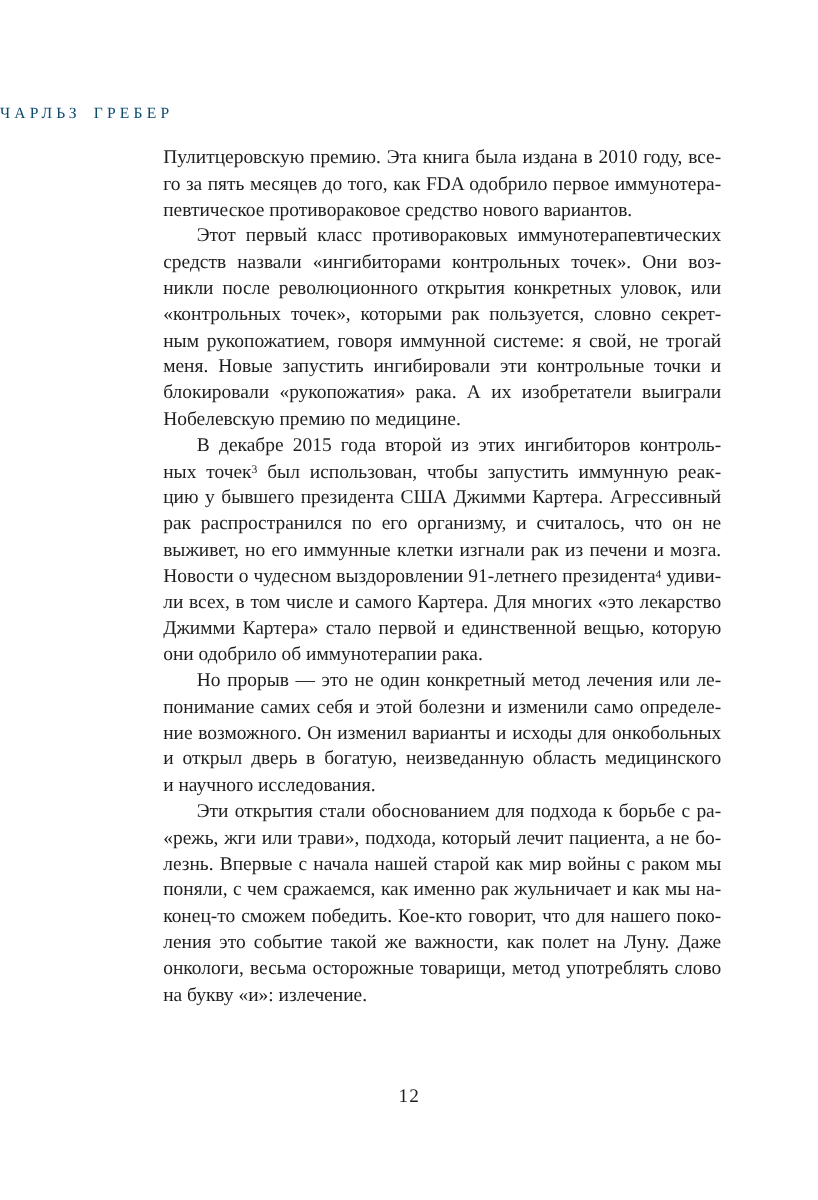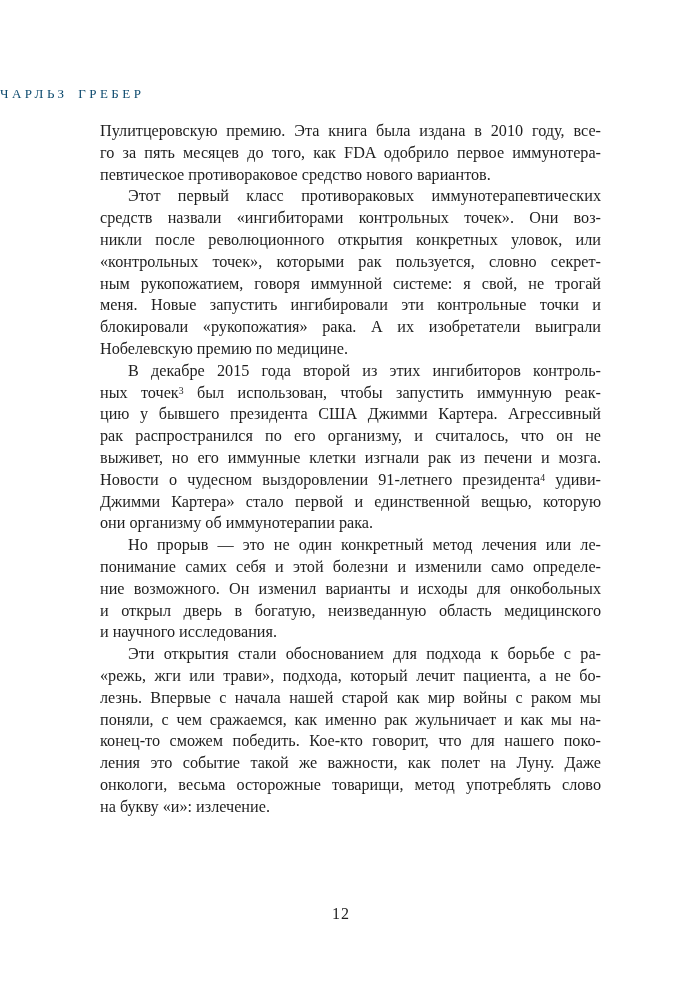--- a/index.html
+++ b/index.html
@@ -28,20 +28,21 @@
     top: 121px;
     left: 100px;
     width: 501px;
     font-size: 16.2px;
     line-height: 21.8px;
   }
   .para { margin: 0; }
   .line {
     text-align: justify;
     text-align-last: justify;
+    margin-left: 36px;
   }
   .line.last { text-align-last: left; }
   .line.indent { padding-left: 28px; }
   .it { }
   .sup {
     font-size: 0.6em;
     vertical-align: 0.38em;
     line-height: 0;
   }
   .page-number {
@@ -76,22 +77,23 @@
         <div class="line"><span>блокировали «рукопожатия» рака. А их изобретатели выиграли</span></div>
         <div class="line last"><span>Нобелевскую премию по медицине.</span></div>
       </div>
       <div class="para">
         <div class="line indent"><span>В декабре 2015 года второй из этих ингибиторов контроль-</span></div>
         <div class="line"><span>ных точек</span><span class="sup">3</span><span> был использован, чтобы запустить иммунную реак-</span></div>
         <div class="line"><span>цию у бывшего президента США Джимми Картера. Агрессивный</span></div>
         <div class="line"><span>рак распространился по его организму, и считалось, что он не</span></div>
         <div class="line"><span>выживет, но его иммунные клетки изгнали рак из печени и мозга.</span></div>
         <div class="line"><span>Новости о чудесном выздоровлении 91-летнего президента</span><span class="sup">4</span><span> удиви-</span></div>
+        <div class="line"><span>ли всех, в том числе и самого Картера. Для многих «это лекарство</span></div>
         <div class="line"><span>Джимми Картера» стало первой и единственной вещью, которую</span></div>
-        <div class="line last"><span>они организму об иммунотерапии рака.</span></div>
+        <div class="line last"><span>они одобрило об иммунотерапии рака.</span></div>
       </div>
       <div class="para">
         <div class="line indent"><span>Но прорыв — это не один конкретный метод лечения или ле-</span></div>
         <div class="line"><span>понимание самих себя и этой болезни и изменили само определе-</span></div>
         <div class="line"><span>ние возможного. Он изменил варианты и исходы для онкобольных</span></div>
         <div class="line"><span>и открыл дверь в богатую, неизведанную область медицинского</span></div>
         <div class="line last"><span>и научного исследования.</span></div>
       </div>
       <div class="para">
         <div class="line indent"><span>Эти открытия стали обоснованием для подхода к борьбе с ра-</span></div>

